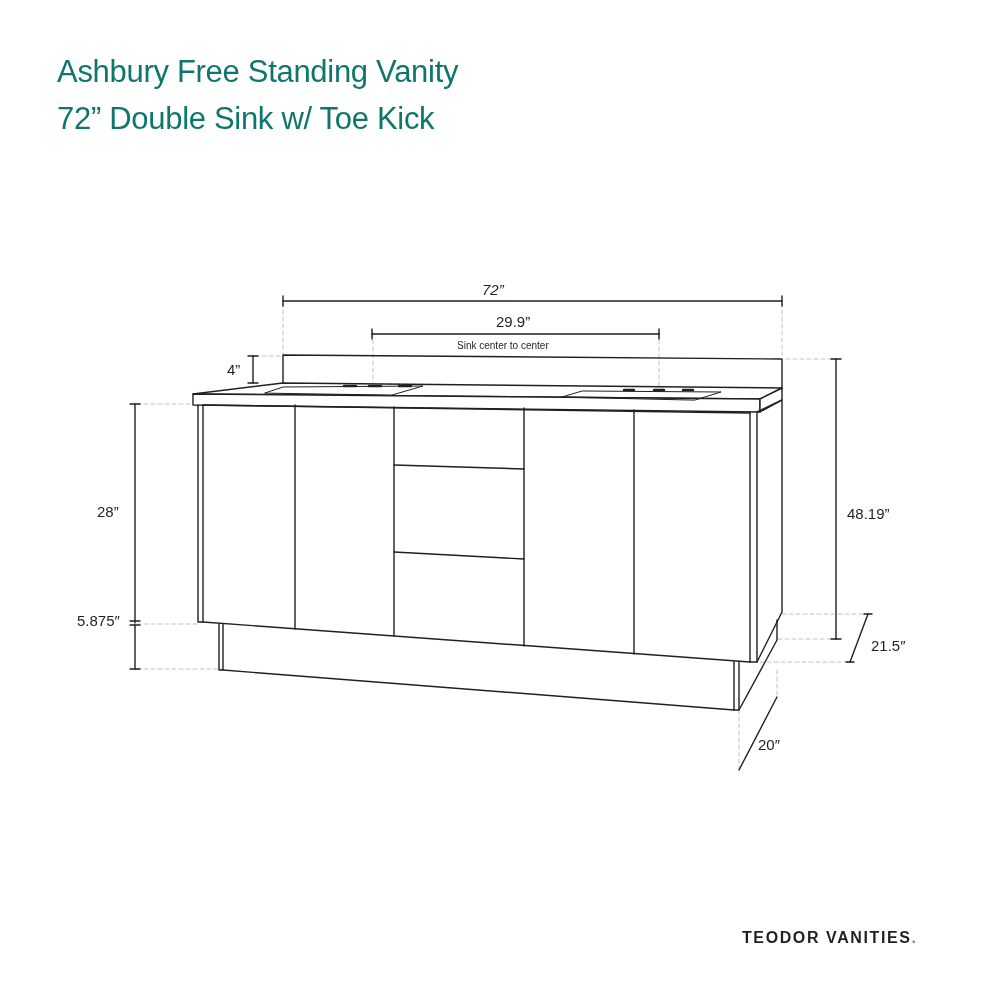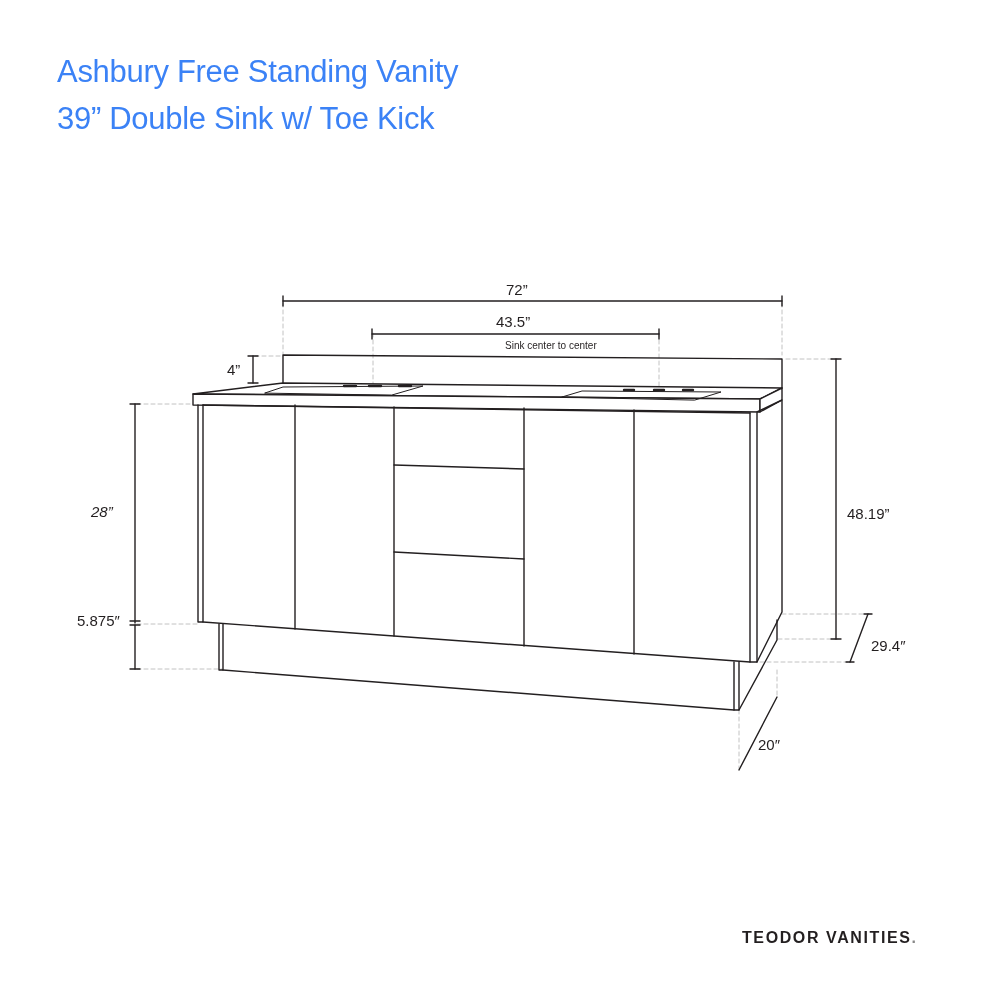--- a/index.html
+++ b/index.html
@@ -1,30 +1,30 @@
 <!DOCTYPE html>
 <html><head>
   <meta charset="utf-8">
   <style>
     html, body { margin: 0; padding: 0; background: #ffffff; }
     body { width: 1000px; height: 1000px; position: relative; overflow: hidden; font-family: "Liberation Sans", sans-serif; color: #231f20; }
-    .title-line { position: absolute; left: 57px; font-size: 31px; font-weight: 400; letter-spacing: -0.3px; color: #3b82f6; white-space: nowrap; }
+    .title-line { position: absolute; left: 57px; font-size: 31px; font-weight: 400; letter-spacing: -0.3px; color: #0f766e; white-space: nowrap; }
     #title1 { top: 54px; }
     #title2 { top: 101px; }
     .dim-label { position: absolute; font-size: 15px; color: #231f20; white-space: nowrap; }
-    .dim-sub { position: absolute; font-size: 10px; color: #231f20; white-space: nowrap; margin-left: 48px; }
+    .dim-sub { position: absolute; font-size: 10px; color: #231f20; white-space: nowrap; }
     .brand { position: absolute; left: 742px; top: 929px; font-size: 16px; letter-spacing: 1.6px; color: #231f20; font-weight: 700; white-space: nowrap; }
     .brand .dot { color: #888; }
     svg.drawing { position: absolute; left: 0; top: 0; }
   </style>
 </head>
 <body>
 
 <div id="title1" class="title-line">Ashbury Free Standing Vanity</div>
-<div id="title2" class="title-line">39” Double Sink w/ Toe Kick</div>
+<div id="title2" class="title-line">72” Double Sink w/ Toe Kick</div>
 
 <svg class="drawing" width="1000" height="1000" viewBox="0 0 1000 1000" xmlns="http://www.w3.org/2000/svg">
   <g fill="none" stroke="#231f20" stroke-width="1.4" stroke-linecap="round" stroke-linejoin="round">
 
     <g stroke="#bbbbbb" stroke-width="0.9" stroke-dasharray="4,3">
       <line x1="283" y1="303" x2="283" y2="355"></line>
       <line x1="782" y1="303" x2="782" y2="355"></line>
       <line x1="373" y1="333" x2="373" y2="395"></line>
       <line x1="659" y1="333" x2="659" y2="395"></line>
       <line x1="255" y1="356" x2="282" y2="356"></line>
@@ -131,23 +131,23 @@
 
     <g>
       <polyline points="219,624 219,670 223,670 223,624"></polyline>
       <line x1="223" y1="670" x2="734" y2="710"></line>
       <polyline points="734,662 734,710 739,710 739,662"></polyline>
       <polyline points="739,710 777,640 777,620"></polyline>
     </g>
   </g>
 </svg>
 
-<div class="dim-label" style="left:506px; top:281px;">72”</div>
-<div class="dim-label" style="left:496px; top:313px;">43.5”</div>
+<div class="dim-label" style="left:482px; top:281px;font-style:italic;">72”</div>
+<div class="dim-label" style="left:496px; top:313px;">29.9”</div>
 <div class="dim-sub" style="left:457px; top:340px;">Sink center to center</div>
 <div class="dim-label" style="left:227px; top:361px;">4”</div>
-<div class="dim-label" style="left:91px; top:503px;font-style:italic;">28”</div>
+<div class="dim-label" style="left:97px; top:503px;">28”</div>
 <div class="dim-label" style="left:77px; top:612px;">5.875″</div>
 <div class="dim-label" style="left:847px; top:505px;">48.19”</div>
-<div class="dim-label" style="left:871px; top:637px;">29.4″</div>
+<div class="dim-label" style="left:871px; top:637px;">21.5″</div>
 <div class="dim-label" style="left:758px; top:736px;">20″</div>
 
 <div class="brand"><span>TEODOR VANITIES</span><span class="dot">.</span></div>
 
 </body></html>

